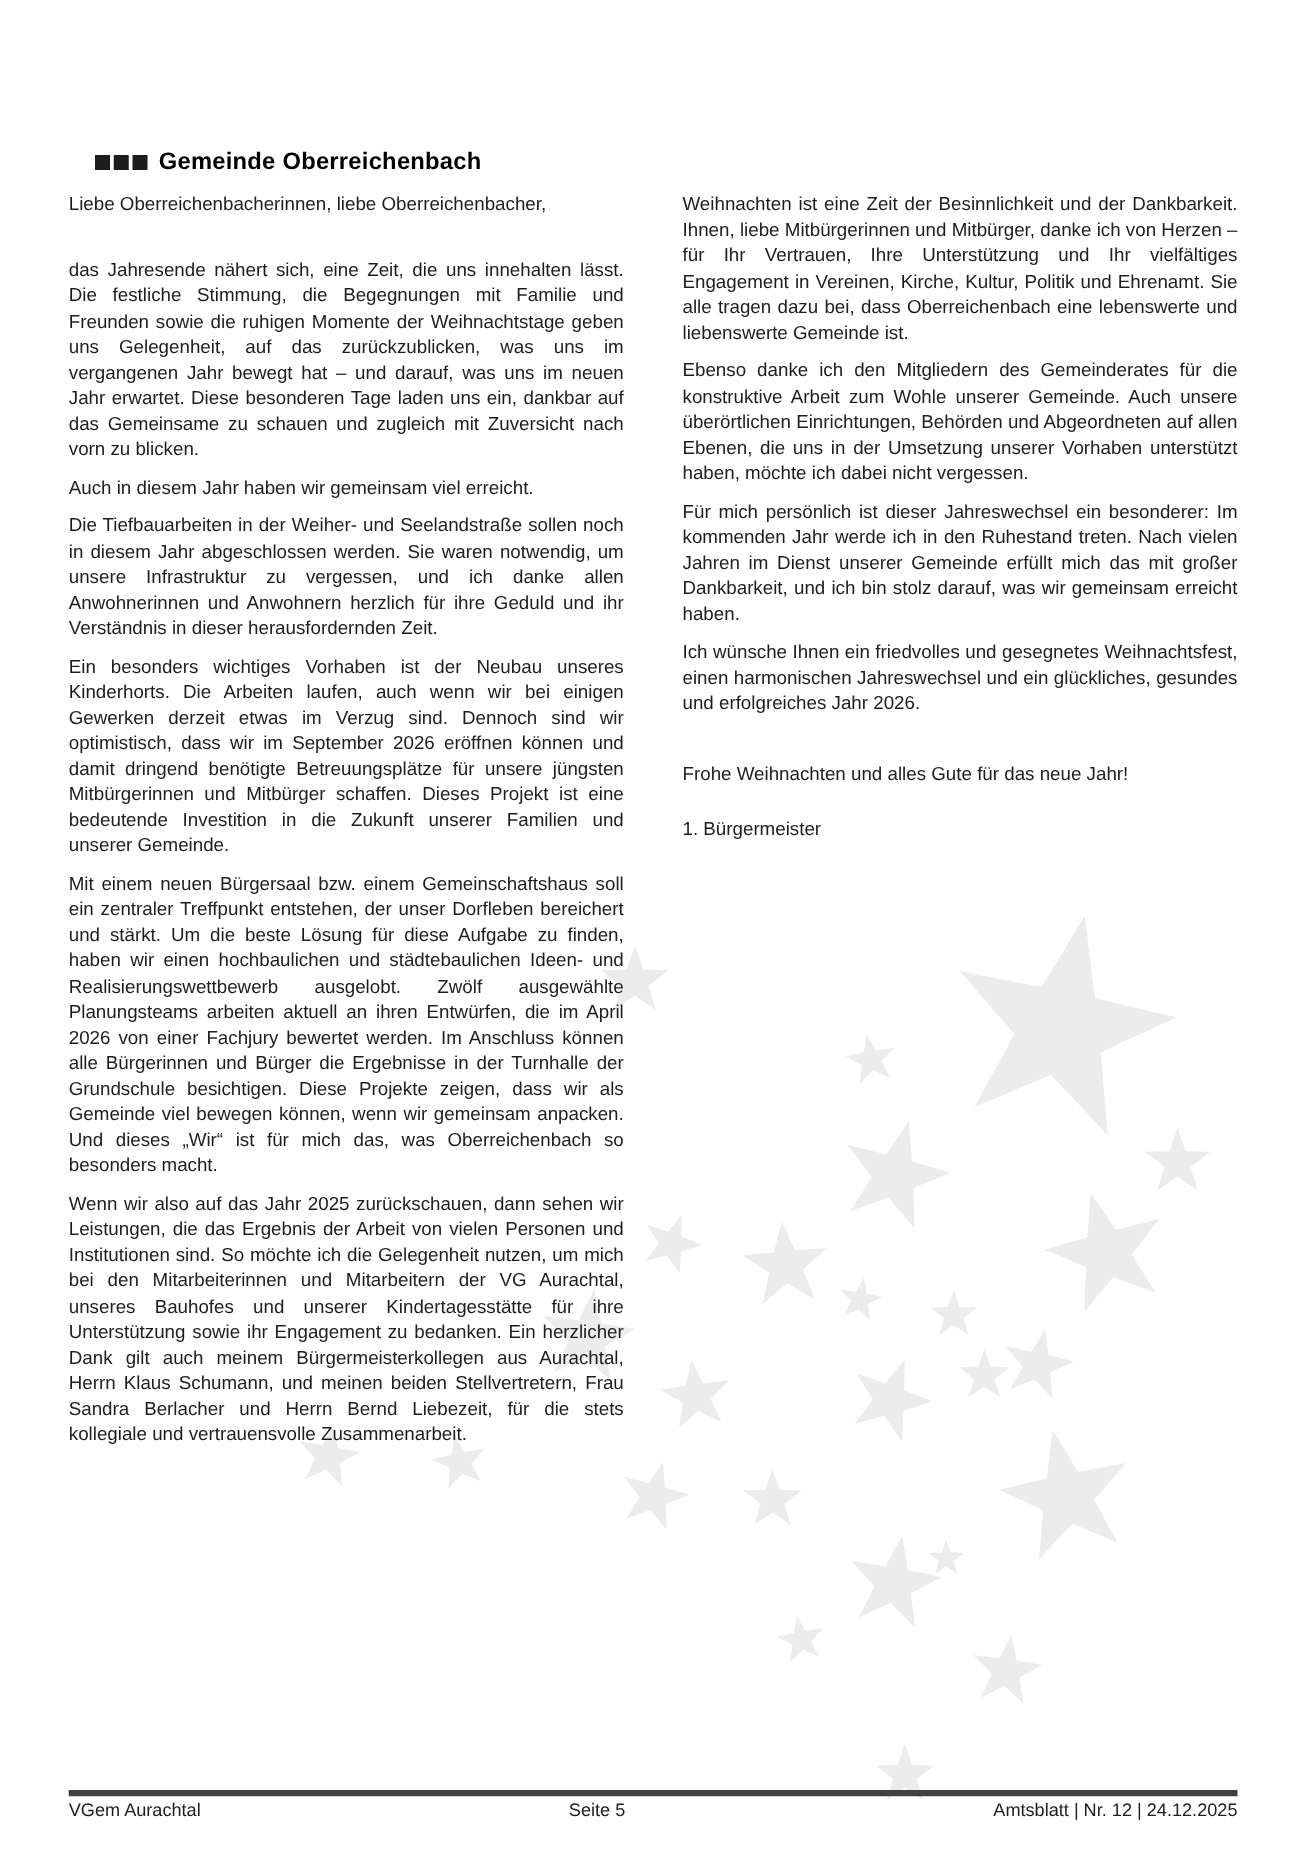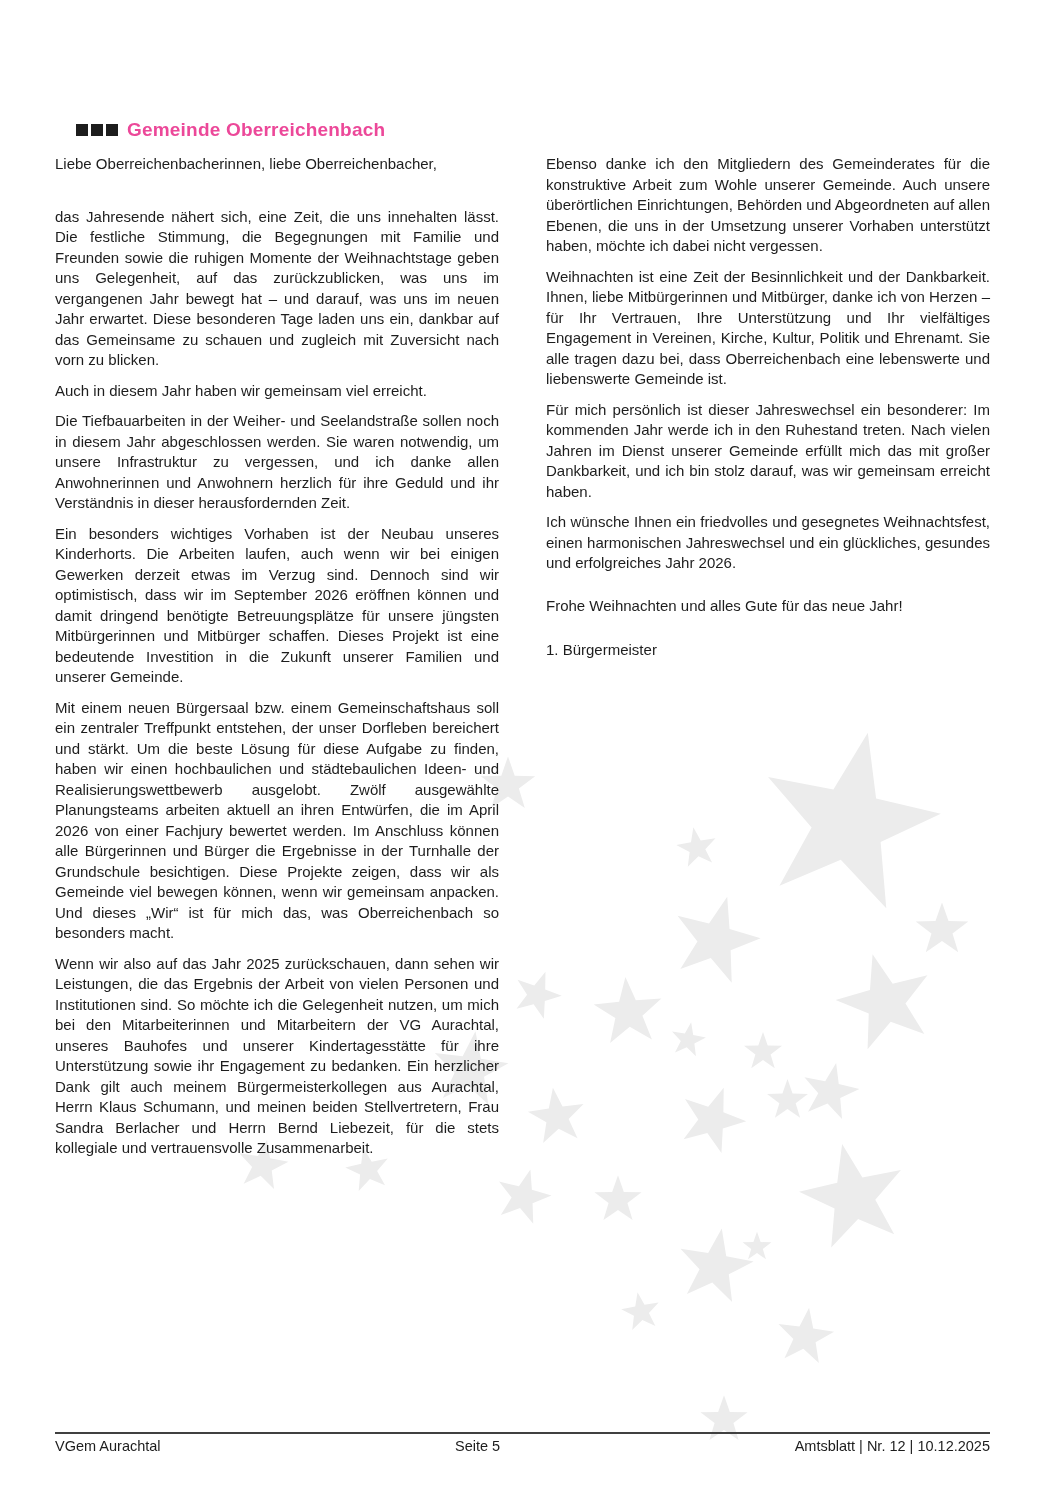--- a/index.html
+++ b/index.html
@@ -9,40 +9,40 @@
     background:#ffffff;
     overflow:hidden;
     font-family:"Liberation Sans",sans-serif;
     color:#1d1d1d;
   }
   .watermark{position:absolute;inset:0;z-index:0;}
   .watermark svg{position:absolute;}
   .content{position:absolute;left:55px;top:119px;width:935px;z-index:1;}
   .section-heading{
     display:flex;align-items:center;
-    font-size:19px;font-weight:bold;color:#ec4899;
+    font-size:19px;font-weight:bold;color:#000000;
     margin:0 0 13px 0;letter-spacing:0.2px;padding-left:21px;
   }
   .squares{display:inline-flex;margin-right:9px;}
   .sq{width:12px;height:12px;background:#1d1d1d;display:inline-block;margin-right:3px;}
   .sq:last-child{margin-right:0;}
   .columns{display:flex;gap:47px;justify-content:space-between;}
   .col{width:444px;}
   .para{
     margin:0 0 10px 0;
     text-align:justify;
     font-size:15px;line-height:20.5px;
   }
   .salutation{margin-bottom:32px;}
-  .closing{margin:22px 0 0 0;}
+  .closing{margin:36px 0 0 0;}
   .signature{margin-top:24px;font-size:15px;line-height:20.5px;}
   .sig-line{display:block;}
   .footer{
     position:absolute;left:55px;right:56px;top:1432px;
-    border-top:2px solid #404040;
+    border-top:5px solid #404040;
     padding-top:4px;
     display:flex;justify-content:space-between;align-items:baseline;
     font-size:14.5px;color:#1d1d1d;z-index:1;
   }
 </style>
 </head>
 <body>
 
 <div class="page">
 
@@ -142,32 +142,32 @@
             <p class="para">Auch in diesem Jahr haben wir gemeinsam viel erreicht.</p>
             <p class="para">Die Tiefbauarbeiten in der Weiher- und Seelandstraße sollen noch in diesem Jahr abgeschlossen werden. Sie waren notwendig, um unsere Infrastruktur zu vergessen, und ich danke allen Anwohnerinnen und Anwohnern herzlich für ihre Geduld und ihr Verständnis in dieser herausfordernden Zeit.</p>
             <p class="para">Ein besonders wichtiges Vorhaben ist der Neubau unseres Kinderhorts. Die Arbeiten laufen, auch wenn wir bei einigen Gewerken derzeit etwas im Verzug sind. Dennoch sind wir optimistisch, dass wir im September 2026 eröffnen können und damit dringend benötigte Betreuungsplätze für unsere jüngsten Mitbürgerinnen und Mitbürger schaffen. Dieses Projekt ist eine bedeutende Investition in die Zukunft unserer Familien und unserer Gemeinde.</p>
             <p class="para">Mit einem neuen Bürgersaal bzw. einem Gemeinschaftshaus soll ein zentraler Treffpunkt entstehen, der unser Dorfleben bereichert und stärkt. Um die beste Lösung für diese Aufgabe zu finden, haben wir einen hochbaulichen und städtebaulichen Ideen- und Realisierungswettbewerb ausgelobt. Zwölf ausgewählte Planungsteams arbeiten aktuell an ihren Entwürfen, die im April 2026 von einer Fachjury bewertet werden. Im Anschluss können alle Bürgerinnen und Bürger die Ergebnisse in der Turnhalle der Grundschule besichtigen. Diese Projekte zeigen, dass wir als Gemeinde viel bewegen können, wenn wir gemeinsam anpacken. Und dieses „Wir“ ist für mich das, was Oberreichenbach so besonders macht.</p>
             <p class="para">Wenn wir also auf das Jahr 2025 zurückschauen, dann sehen wir Leistungen, die das Ergebnis der Arbeit von vielen Personen und Institutionen sind. So möchte ich die Gelegenheit nutzen, um mich bei den Mitarbeiterinnen und Mitarbeitern der VG Aurachtal, unseres Bauhofes und unserer Kindertagesstätte für ihre Unterstützung sowie ihr Engagement zu bedanken. Ein herzlicher Dank gilt auch meinem Bürgermeisterkollegen aus Aurachtal, Herrn Klaus Schumann, und meinen beiden Stellvertretern, Frau Sandra Berlacher und Herrn Bernd Liebezeit, für die stets kollegiale und vertrauensvolle Zusammenarbeit.</p>
           </div>
       </div>
 
       <div class="col">
         <div id="right-paras">
+            <p class="para">Weihnachten ist eine Zeit der Besinnlichkeit und der Dankbarkeit. Ihnen, liebe Mitbürgerinnen und Mitbürger, danke ich von Herzen – für Ihr Vertrauen, Ihre Unterstützung und Ihr vielfältiges Engagement in Vereinen, Kirche, Kultur, Politik und Ehrenamt. Sie alle tragen dazu bei, dass Oberreichenbach eine lebenswerte und liebenswerte Gemeinde ist.</p>
             <p class="para">Ebenso danke ich den Mitgliedern des Gemeinderates für die konstruktive Arbeit zum Wohle unserer Gemeinde. Auch unsere überörtlichen Einrichtungen, Behörden und Abgeordneten auf allen Ebenen, die uns in der Umsetzung unserer Vorhaben unterstützt haben, möchte ich dabei nicht vergessen.</p>
-            <p class="para">Weihnachten ist eine Zeit der Besinnlichkeit und der Dankbarkeit. Ihnen, liebe Mitbürgerinnen und Mitbürger, danke ich von Herzen – für Ihr Vertrauen, Ihre Unterstützung und Ihr vielfältiges Engagement in Vereinen, Kirche, Kultur, Politik und Ehrenamt. Sie alle tragen dazu bei, dass Oberreichenbach eine lebenswerte und liebenswerte Gemeinde ist.</p>
             <p class="para">Für mich persönlich ist dieser Jahreswechsel ein besonderer: Im kommenden Jahr werde ich in den Ruhestand treten. Nach vielen Jahren im Dienst unserer Gemeinde erfüllt mich das mit großer Dankbarkeit, und ich bin stolz darauf, was wir gemeinsam erreicht haben.</p>
             <p class="para">Ich wünsche Ihnen ein friedvolles und gesegnetes Weihnachtsfest, einen harmonischen Jahreswechsel und ein glückliches, gesundes und erfolgreiches Jahr 2026.</p>
           </div>
         <p class="para closing">Frohe Weihnachten und alles Gute für das neue Jahr!</p>
         <div class="signature" id="signature">
             <span class="sig-line">1. Bürgermeister</span>
           </div>
       </div>
     </div>
   </div>
 
   <footer class="footer">
     <span>VGem Aurachtal</span>
     <span>Seite 5</span>
-    <span>Amtsblatt | Nr. 12 | 10.12.2025</span>
+    <span>Amtsblatt | Nr. 12 | 24.12.2025</span>
   </footer>
 
 </div>
 
 </body></html>

